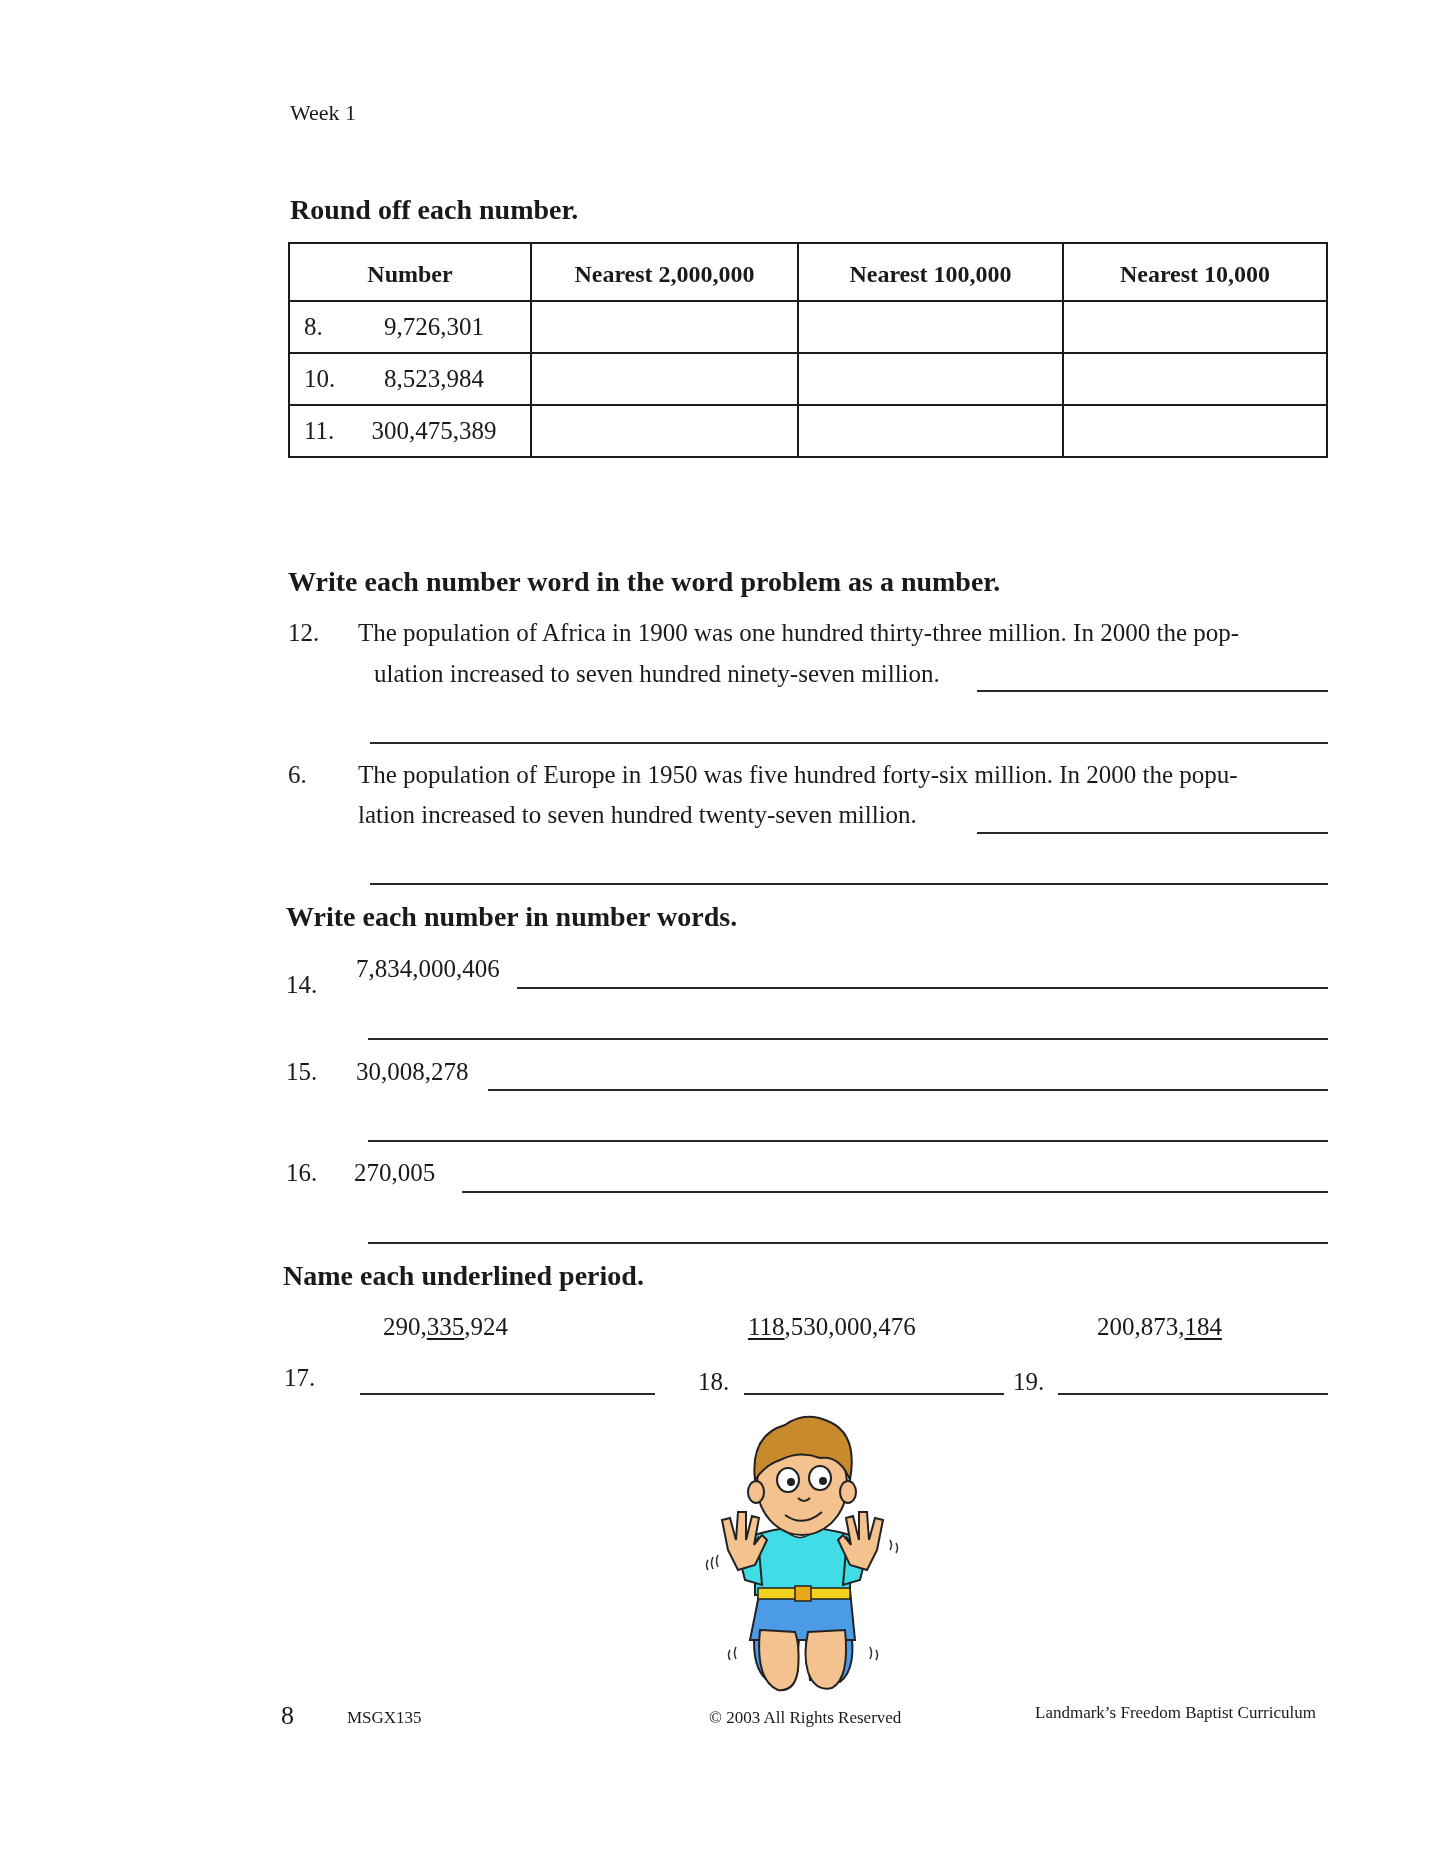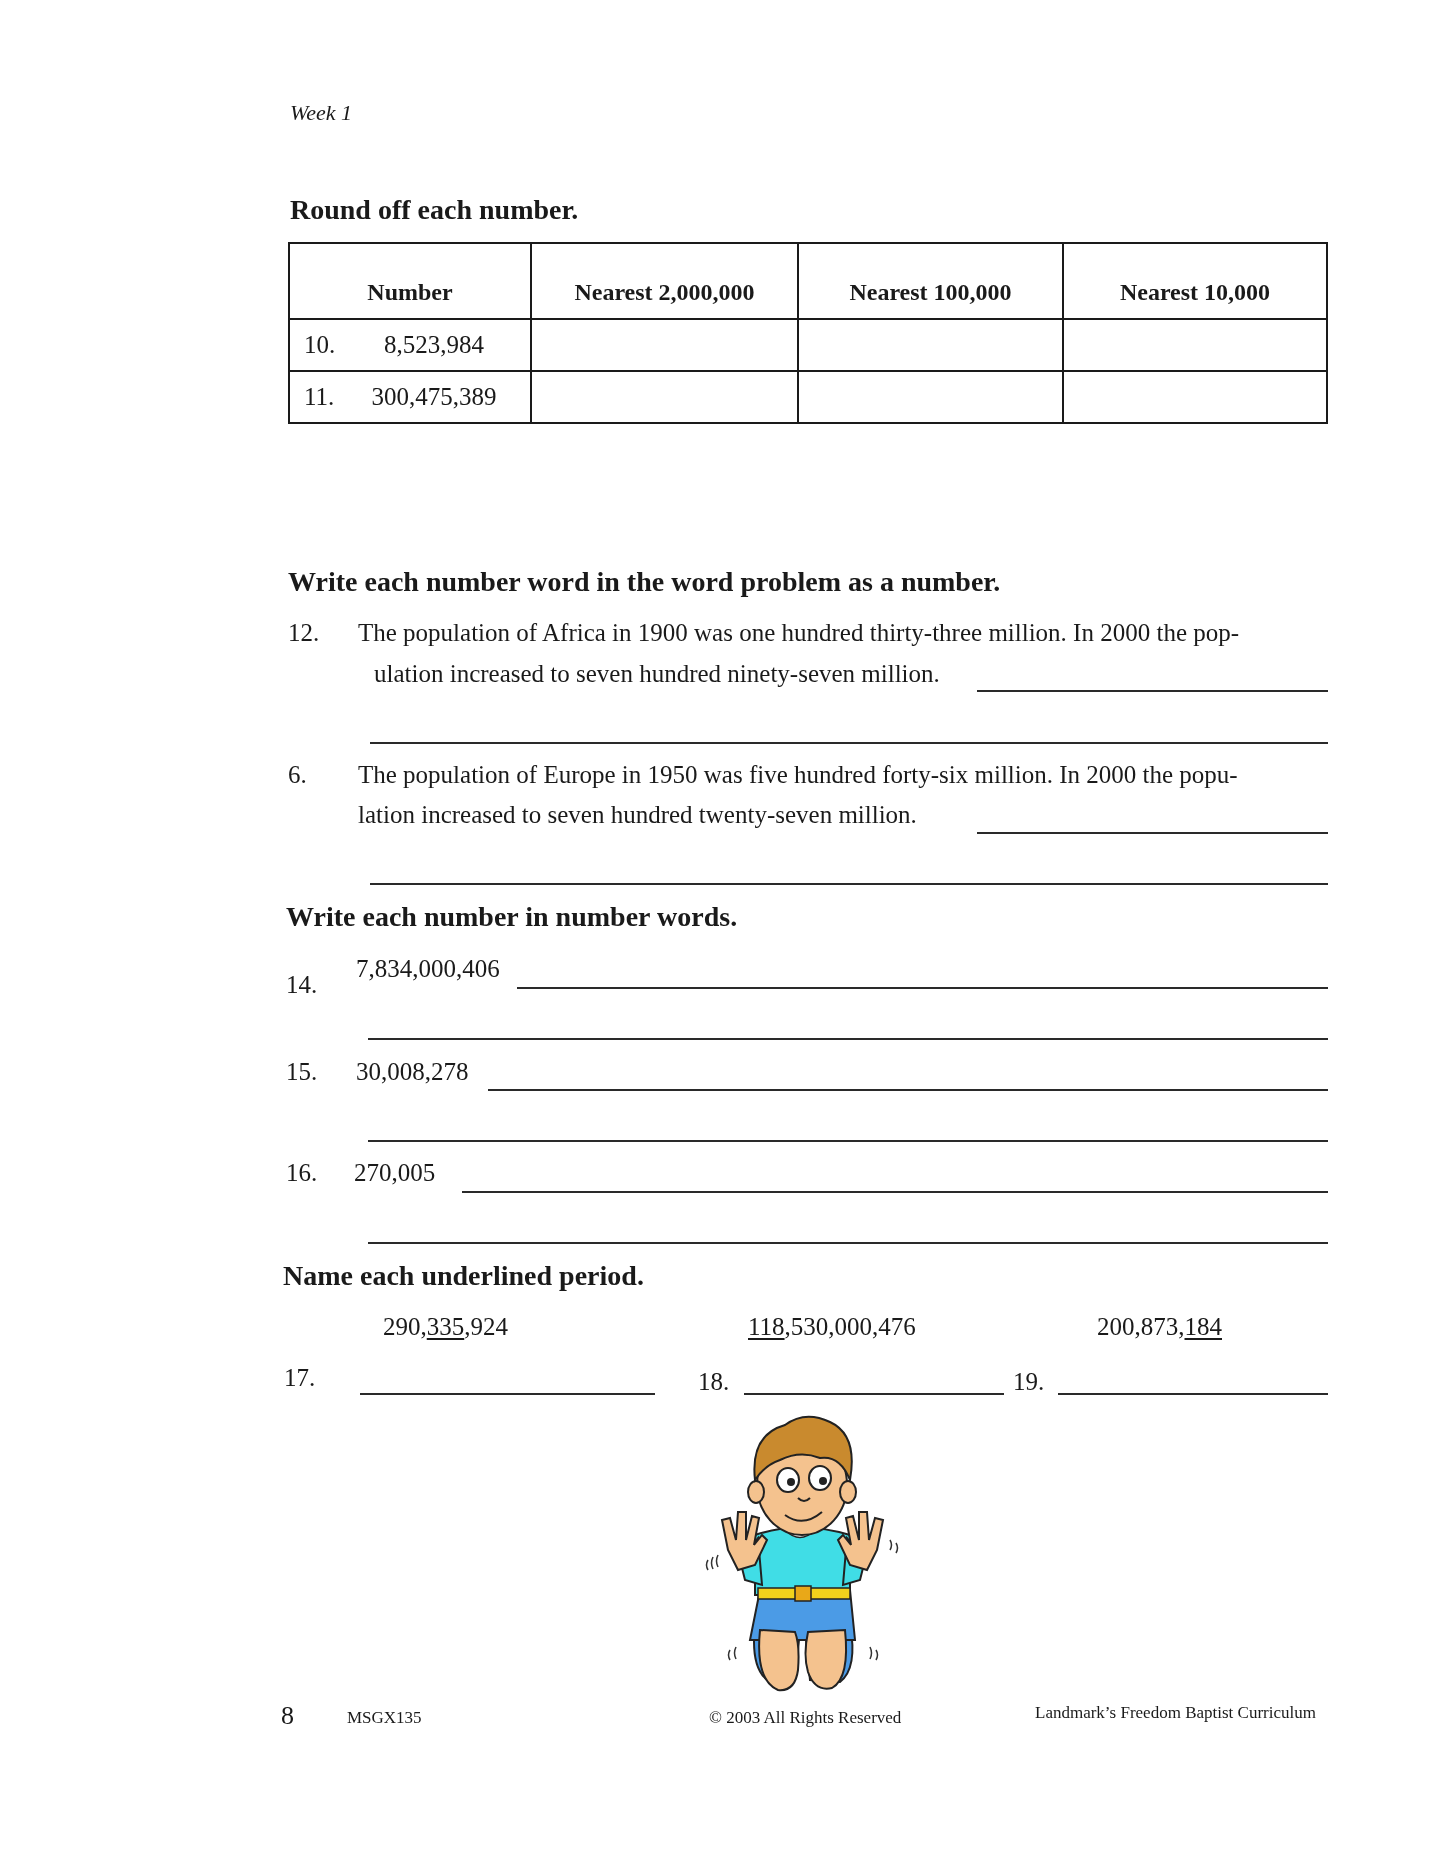--- a/index.html
+++ b/index.html
@@ -1,45 +1,51 @@
 <!DOCTYPE html>
 <html><head>
 <meta charset="utf-8">
 <style>
   html, body { margin:0; padding:0; background:#ffffff; }
   body { width:1445px; height:1870px; position:relative; overflow:hidden;
          font-family:"Liberation Serif", serif; color:#1a1a1a; }
   .abs { position:absolute; white-space:nowrap; }
-  .week { left:290px; top:100px; font-size:22px; font-style:italic; }
+  .week { left:290px; top:100px; font-size:22px; }
   .heading { font-weight:bold; font-size:28px; }
   .body { font-size:25px; }
   .line { position:absolute; height:0; border-top:2px solid #2a2a2a; }
   table.round { position:absolute; left:288px; top:242px; border-collapse:collapse; }
   table.round td, table.round th { border:2.5px solid #1a1a1a; padding:0; }
-  table.round th { height:52px; font-size:24px; font-weight:bold; text-align:center; vertical-align:middle; padding-top:22px; }
+  table.round th { height:52px; font-size:24px; font-weight:bold; text-align:center; vertical-align:middle; padding-top:4px; }
   table.round td { height:50px; font-size:25px; }
   .rownum { display:inline-block; width:50px; padding-left:14px; }
   .rowval { display:inline-block; width:160px; text-align:center; }
   .u { text-decoration:underline; text-underline-offset:3px; }
   .footer { font-size:17px; }
 </style>
 </head>
 <body>
 
 <div class="abs week">Week 1</div>
 
 <div class="abs heading" style="left:290px; top:194px;">Round off each number.</div>
 
 <table class="round">
   <tbody>
       <tr>
     <th style="width:240px;">Number</th>
     <th style="width:265px;">Nearest 2,000,000</th>
     <th style="width:263px;">Nearest 100,000</th>
     <th style="width:262px;">Nearest 10,000</th>
+  </tr>
+  <tr>
+    <td><span class="rownum">8.</span><span class="rowval">9,726,301</span></td>
+    <td></td>
+    <td></td>
+    <td></td>
   </tr>
   <tr>
     <td><span class="rownum">10.</span><span class="rowval">8,523,984</span></td>
     <td></td>
     <td></td>
     <td></td>
   </tr>
   <tr>
     <td><span class="rownum">11.</span><span class="rowval">300,475,389</span></td>
     <td></td>

